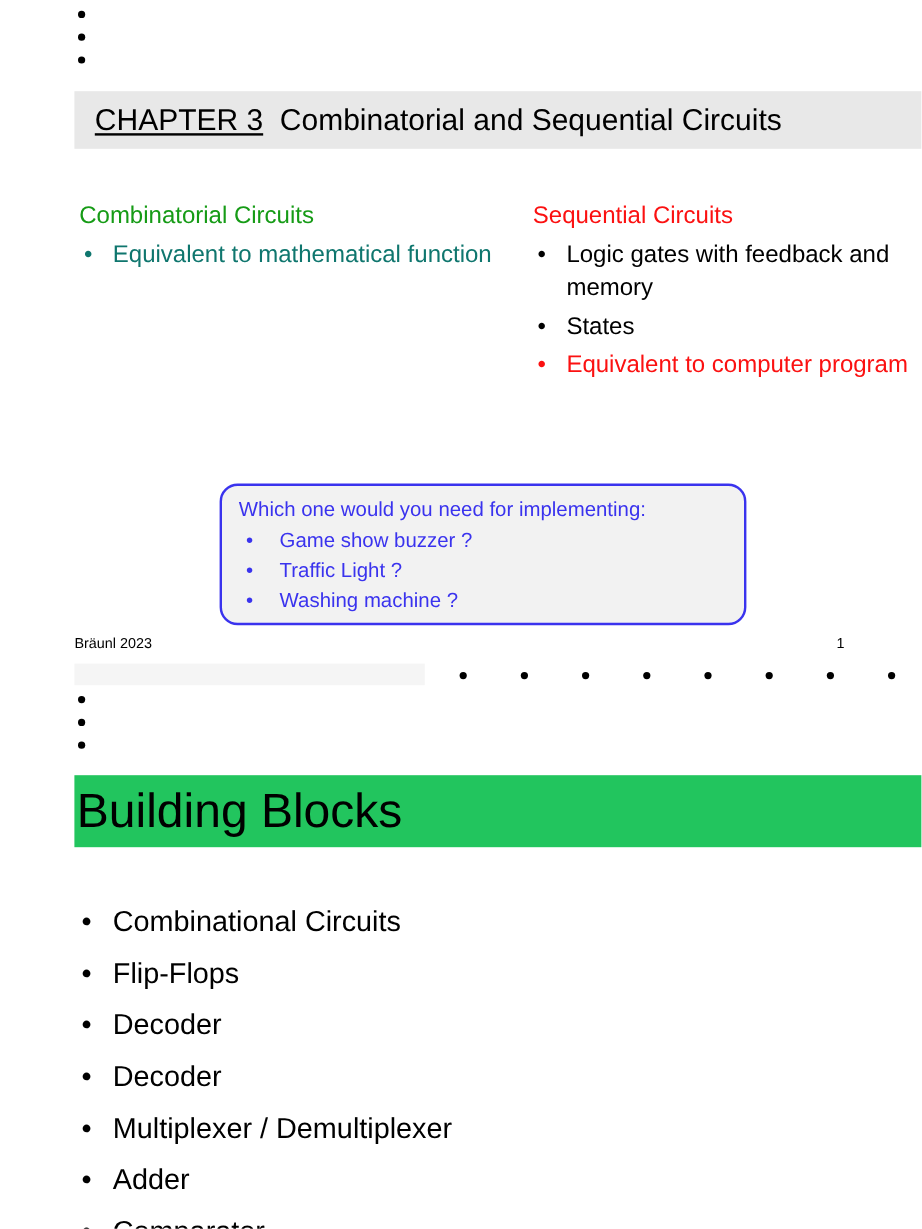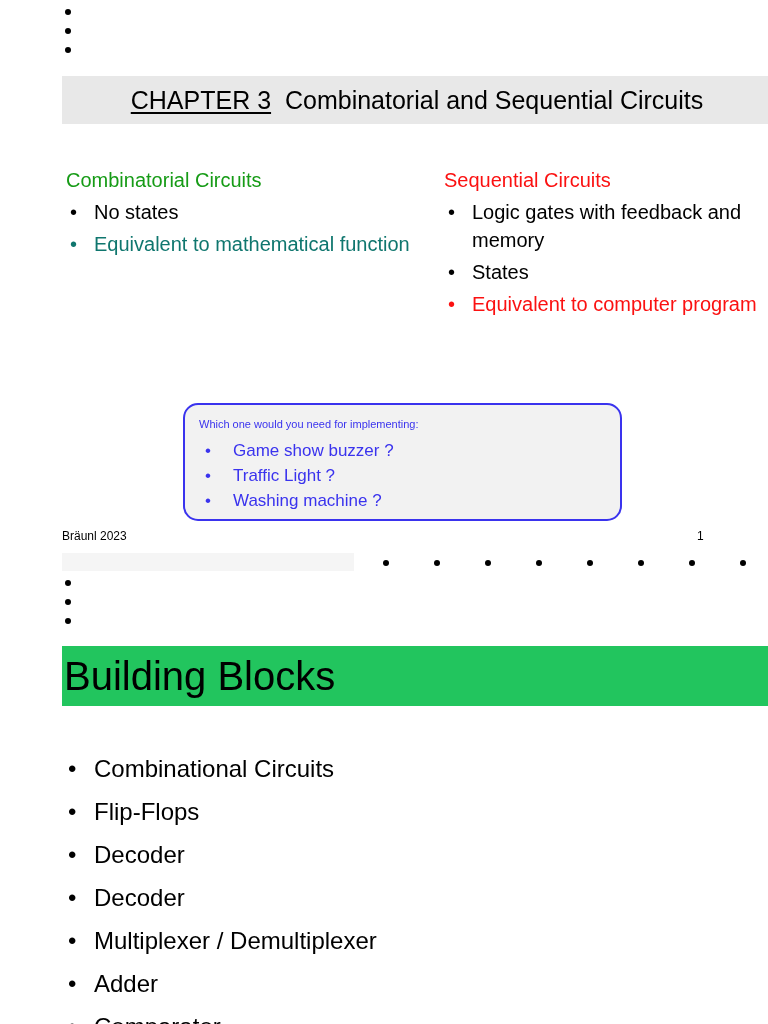--- a/index.html
+++ b/index.html
@@ -26,21 +26,21 @@
     width: 6px; height: 6px; border-radius: 50%;
     background: #000; margin: 0 0 13px 3px;
   }
   .topdots .d:first-child { margin-top: 9px; }
 
   .title-band {
     position: absolute; left: 62px; top: 76px;
     width: 706px; height: 48px;
     background: #e8e8e8;
     display: flex; align-items: center;
-    box-sizing: border-box; padding-left: 4px; justify-content: center;
+    box-sizing: border-box; padding-left: 17px;
   }
   .title-band .chapter {
     font-size: 25px; text-decoration: underline;
     text-underline-offset: 3px; white-space: pre;
   }
   .title-band .chapter-rest {
     font-size: 25px; white-space: pre;
   }
 
   .cols { position: absolute; left: 0; top: 168px; width: 768px; }
@@ -72,21 +72,21 @@
   .callout {
     position: absolute; left: 183px; top: 403px;
     width: 439px; height: 118px;
     background: #f2f2f2;
     border: 2px solid #3a33ee;
     border-radius: 15px;
     box-sizing: border-box;
     padding: 8px 0 0 14px;
     color: #3a33ee;
   }
-  .callout .q { font-size: 11px; line-height: 23px; }
+  .callout .q { font-size: 17px; line-height: 23px; }
   ul.qlist { list-style: none; margin: 2px 0 0 0; padding: 0; }
   ul.qlist > li {
     position: relative; padding-left: 34px;
     font-size: 17px; line-height: 25px;
   }
   ul.qlist > li::before {
     content: "\2022"; position: absolute; left: 6px; top: 0;
     font-size: 17px; line-height: 25px;
   }
 
@@ -153,21 +153,20 @@
     <div class="title-band">
       <span class="chapter">CHAPTER 3</span>
         <span class="chapter-rest">  Combinatorial and Sequential Circuits</span>
     </div>
 
     <div class="cols">
 
       <div class="col col-left">
         <div class="col-head green">Combinatorial Circuits</div>
         <ul class="bul">
-          <li>No states</li>
           <li class="green">Equivalent to mathematical function</li>
         </ul>
       </div>
 
       <div class="col col-right">
         <div class="col-head red">Sequential Circuits</div>
         <ul class="bul">
           <li>Logic gates with feedback and memory</li>
           <li>States</li>
           <li class="red">Equivalent to computer program</li>

